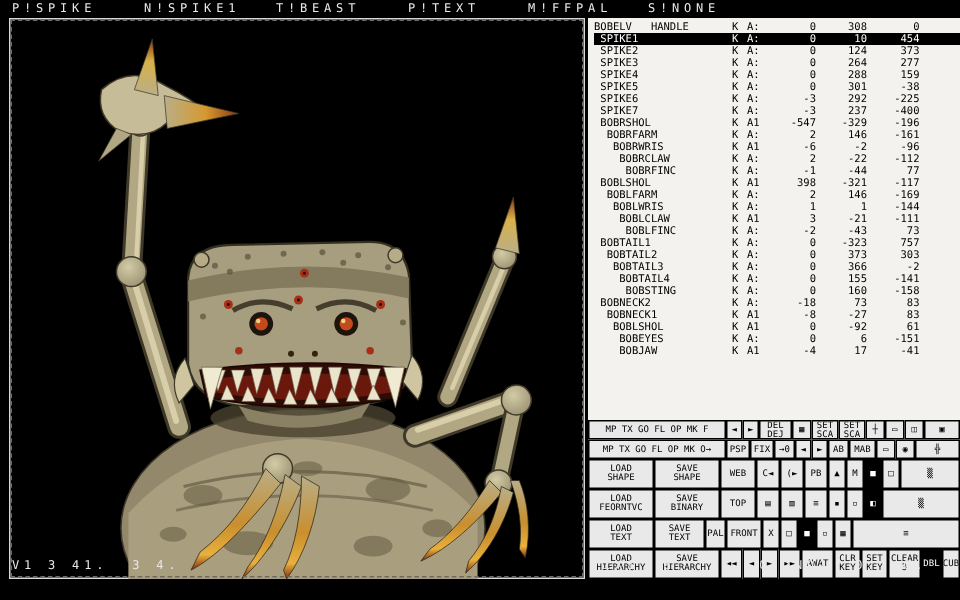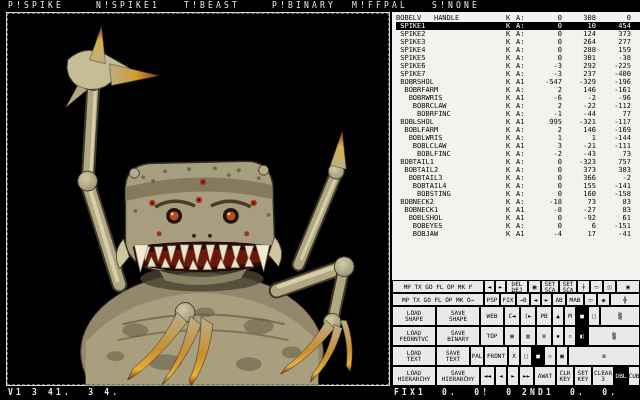--- a/index.html
+++ b/index.html
@@ -4,35 +4,35 @@
 <style>
   * { margin:0; padding:0; box-sizing:border-box; }
   html,body { width:640px; height:400px; background:#000; }
   body { font-family:"DejaVu Sans Mono", monospace; position:relative; overflow:hidden; }
   .screen { position:relative; width:640px; height:400px; background:#000; overflow:hidden; }
 
   
   .topbar, .bottombar { position:absolute; left:0; width:565px; color:#e8e8e8;
     font-size:8px; letter-spacing:3.2px; white-space:pre;text-align:right; }
   .topbar { top:0; height:12px; line-height:12px; }
-  .bottombar { top:386px; height:14px; line-height:14px;font-weight:bold; }
+  .bottombar { top:370px; height:14px; line-height:14px; }
   .topbar span, .bottombar span { position:absolute; top:0; }
 
   
   .viewport { position:absolute; left:6px; top:12px; width:384px; height:374px;
     background:#000; border:1px solid #d8d8d8; }
   .viewport-inner { position:absolute; inset:0; border:1px dashed #6a6a6a; pointer-events:none; }
   .viewport svg { position:absolute; inset:1px; }
 
   
   .hpanel { position:absolute; left:392px; top:12px; width:248px; height:268px;
     background:#f4f2ee; color:#000; font-size:7px; overflow:hidden; padding:2px 0 0 4px; }
   .hrow { display:flex; height:8px; line-height:8px; white-space:pre; }
   .hrow.selected { background:#000; color:#fff; }
-  .hname { width:110px; overflow:hidden; }
+  .hname { width:92px; overflow:hidden; }
   .hk { width:10px; }
   .ha { width:16px; }
   .hv1 { width:30px; text-align:right; }
   .hv2 { width:34px; text-align:right; }
   .hv3 { width:38px; text-align:right; padding-right:3px; }
 
   
   .tpanel { position:absolute; left:392px; top:280px; width:248px; height:106px;
     background:#9a9a9a; }
   .trow { display:flex; width:248px; }
@@ -43,21 +43,21 @@
 </style>
 </head>
 <body>
 
 <div class="screen">
 
   <div class="topbar">
     <span style="left:8px">P!SPIKE</span>
     <span style="left:96px">N!SPIKE1</span>
     <span style="left:184px">T!BEAST</span>
-    <span style="left:272px">P!BINARY</span>
+    <span style="left:272px">P!TEXT</span>
     <span style="left:352px">M!FFPAL</span>
     <span style="left:432px">S!NONE</span>
   </div>
 
   <div class="viewport">
     <svg viewBox="0 0 384 374" width="382" height="372" preserveAspectRatio="none">
       <defs>
         <linearGradient id="clawDown" x1="0" y1="0" x2="0" y2="1">
           <stop offset="0" stop-color="#b9ae88"></stop>
           <stop offset="0.55" stop-color="#c98f2e"></stop>
@@ -217,21 +217,21 @@
         <div class="hrow"><span class="hname"> SPIKE3</span><span class="hk">K</span><span class="ha">A:</span><span class="hv1">0</span><span class="hv2">264</span><span class="hv3">277</span></div>
         <div class="hrow"><span class="hname"> SPIKE4</span><span class="hk">K</span><span class="ha">A:</span><span class="hv1">0</span><span class="hv2">288</span><span class="hv3">159</span></div>
         <div class="hrow"><span class="hname"> SPIKE5</span><span class="hk">K</span><span class="ha">A:</span><span class="hv1">0</span><span class="hv2">301</span><span class="hv3">-38</span></div>
         <div class="hrow"><span class="hname"> SPIKE6</span><span class="hk">K</span><span class="ha">A:</span><span class="hv1">-3</span><span class="hv2">292</span><span class="hv3">-225</span></div>
         <div class="hrow"><span class="hname"> SPIKE7</span><span class="hk">K</span><span class="ha">A:</span><span class="hv1">-3</span><span class="hv2">237</span><span class="hv3">-400</span></div>
         <div class="hrow"><span class="hname"> BOBRSHOL</span><span class="hk">K</span><span class="ha">A1</span><span class="hv1">-547</span><span class="hv2">-329</span><span class="hv3">-196</span></div>
         <div class="hrow"><span class="hname">  BOBRFARM</span><span class="hk">K</span><span class="ha">A:</span><span class="hv1">2</span><span class="hv2">146</span><span class="hv3">-161</span></div>
         <div class="hrow"><span class="hname">   BOBRWRIS</span><span class="hk">K</span><span class="ha">A1</span><span class="hv1">-6</span><span class="hv2">-2</span><span class="hv3">-96</span></div>
         <div class="hrow"><span class="hname">    BOBRCLAW</span><span class="hk">K</span><span class="ha">A:</span><span class="hv1">2</span><span class="hv2">-22</span><span class="hv3">-112</span></div>
         <div class="hrow"><span class="hname">     BOBRFINC</span><span class="hk">K</span><span class="ha">A:</span><span class="hv1">-1</span><span class="hv2">-44</span><span class="hv3">77</span></div>
-        <div class="hrow"><span class="hname"> BOBLSHOL</span><span class="hk">K</span><span class="ha">A1</span><span class="hv1">995</span><span class="hv2">-321</span><span class="hv3">-117</span></div>
+        <div class="hrow"><span class="hname"> BOBLSHOL</span><span class="hk">K</span><span class="ha">A1</span><span class="hv1">398</span><span class="hv2">-321</span><span class="hv3">-117</span></div>
         <div class="hrow"><span class="hname">  BOBLFARM</span><span class="hk">K</span><span class="ha">A:</span><span class="hv1">2</span><span class="hv2">146</span><span class="hv3">-169</span></div>
         <div class="hrow"><span class="hname">   BOBLWRIS</span><span class="hk">K</span><span class="ha">A:</span><span class="hv1">1</span><span class="hv2">1</span><span class="hv3">-144</span></div>
         <div class="hrow"><span class="hname">    BOBLCLAW</span><span class="hk">K</span><span class="ha">A1</span><span class="hv1">3</span><span class="hv2">-21</span><span class="hv3">-111</span></div>
         <div class="hrow"><span class="hname">     BOBLFINC</span><span class="hk">K</span><span class="ha">A:</span><span class="hv1">-2</span><span class="hv2">-43</span><span class="hv3">73</span></div>
         <div class="hrow"><span class="hname"> BOBTAIL1</span><span class="hk">K</span><span class="ha">A:</span><span class="hv1">0</span><span class="hv2">-323</span><span class="hv3">757</span></div>
         <div class="hrow"><span class="hname">  BOBTAIL2</span><span class="hk">K</span><span class="ha">A:</span><span class="hv1">0</span><span class="hv2">373</span><span class="hv3">303</span></div>
         <div class="hrow"><span class="hname">   BOBTAIL3</span><span class="hk">K</span><span class="ha">A:</span><span class="hv1">0</span><span class="hv2">366</span><span class="hv3">-2</span></div>
         <div class="hrow"><span class="hname">    BOBTAIL4</span><span class="hk">K</span><span class="ha">A:</span><span class="hv1">0</span><span class="hv2">155</span><span class="hv3">-141</span></div>
         <div class="hrow"><span class="hname">     BOBSTING</span><span class="hk">K</span><span class="ha">A:</span><span class="hv1">0</span><span class="hv2">160</span><span class="hv3">-158</span></div>
         <div class="hrow"><span class="hname"> BOBNECK2</span><span class="hk">K</span><span class="ha">A:</span><span class="hv1">-18</span><span class="hv2">73</span><span class="hv3">83</span></div>

